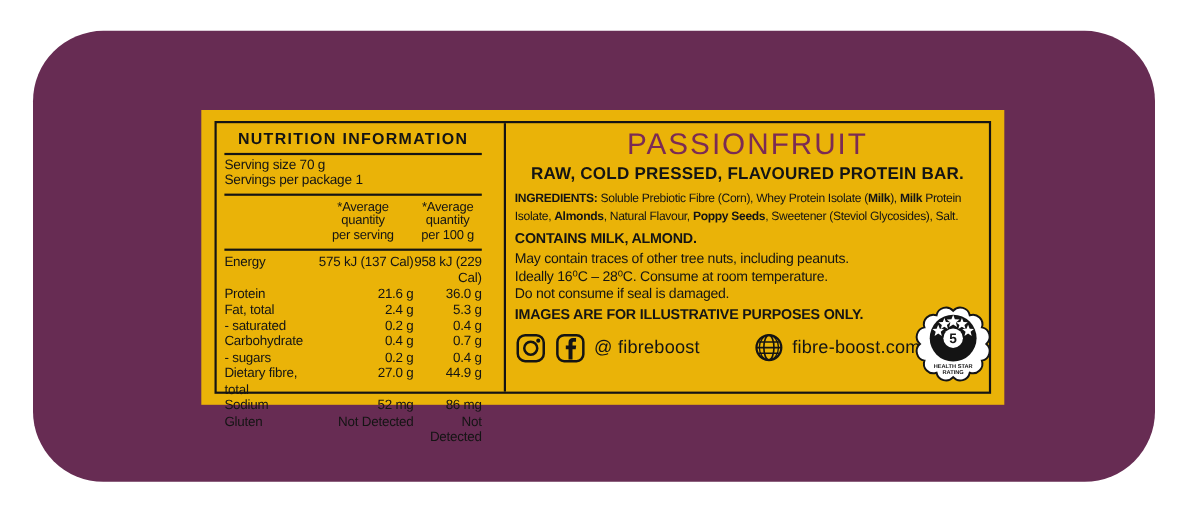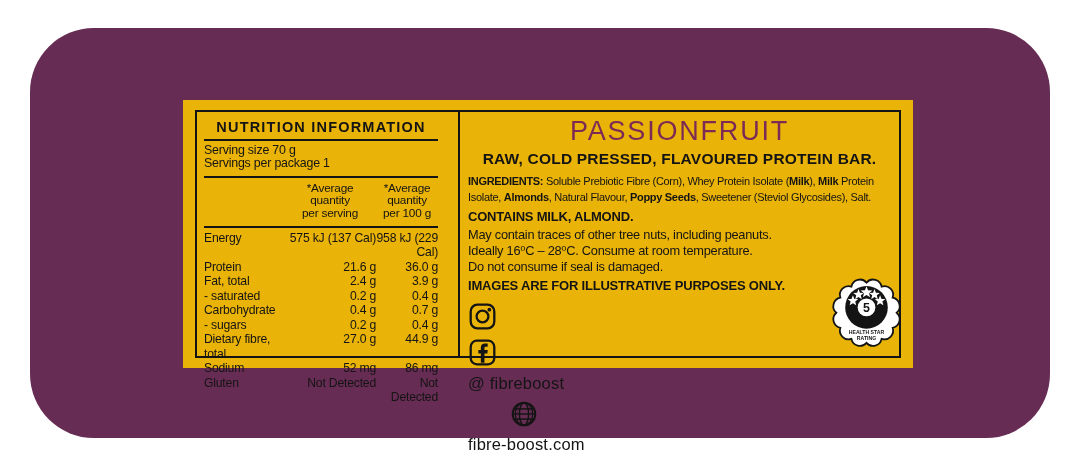--- a/index.html
+++ b/index.html
@@ -49,21 +49,21 @@
     letter-spacing:1.8px; color:#7B2B54;
   }
   .info h3 {
     margin:3px 0 5px; text-align:center; font-size:15.5px; font-weight:bold;
     letter-spacing:0.2px; color:#141414;
   }
   .ingredients { margin:0; font-size:11px; line-height:16.4px; letter-spacing:-0.3px; }
   .contains { margin:3px 0 3px; font-size:13px; font-weight:bold; letter-spacing:-0.2px; }
   .adv { margin:0; font-size:12.8px; line-height:16px; letter-spacing:-0.25px; }
   .disclaimer { margin:3px 0 0; font-size:13px; font-weight:bold; letter-spacing:-0.2px; }
-  .social-row { display:flex; align-items:flex-start; gap:7px; margin-top:9px;flex-direction:column; }
+  .social-row { display:flex; align-items:center; gap:7px; margin-top:9px; }
   .social-row .txt { font-size:16.5px; letter-spacing:0.2px; }
   .globe-wrap { margin-left:42px; }
   .icon svg { display:block; }
   .hsr-badge { position:absolute; right:-3px; bottom:4px; width:71px; height:75px; }
 </style>
 </head>
 <body>
 
 <div class="canvas">
   <div class="panel" style="background-color: rgb(103, 44, 83);">
@@ -99,21 +99,21 @@
 
               <div class="trow">
                 <div class="c1">Protein</div>
                 <div class="c2">21.6 g</div>
                 <div class="c3">36.0 g</div>
               </div>
 
               <div class="trow">
                 <div class="c1">Fat, total</div>
                 <div class="c2">2.4 g</div>
-                <div class="c3">3.9 g</div>
+                <div class="c3">5.3 g</div>
               </div>
 
               <div class="trow">
                 <div class="c1">- saturated</div>
                 <div class="c2">0.2 g</div>
                 <div class="c3">0.4 g</div>
               </div>
 
               <div class="trow">
                 <div class="c1">Carbohydrate</div>

